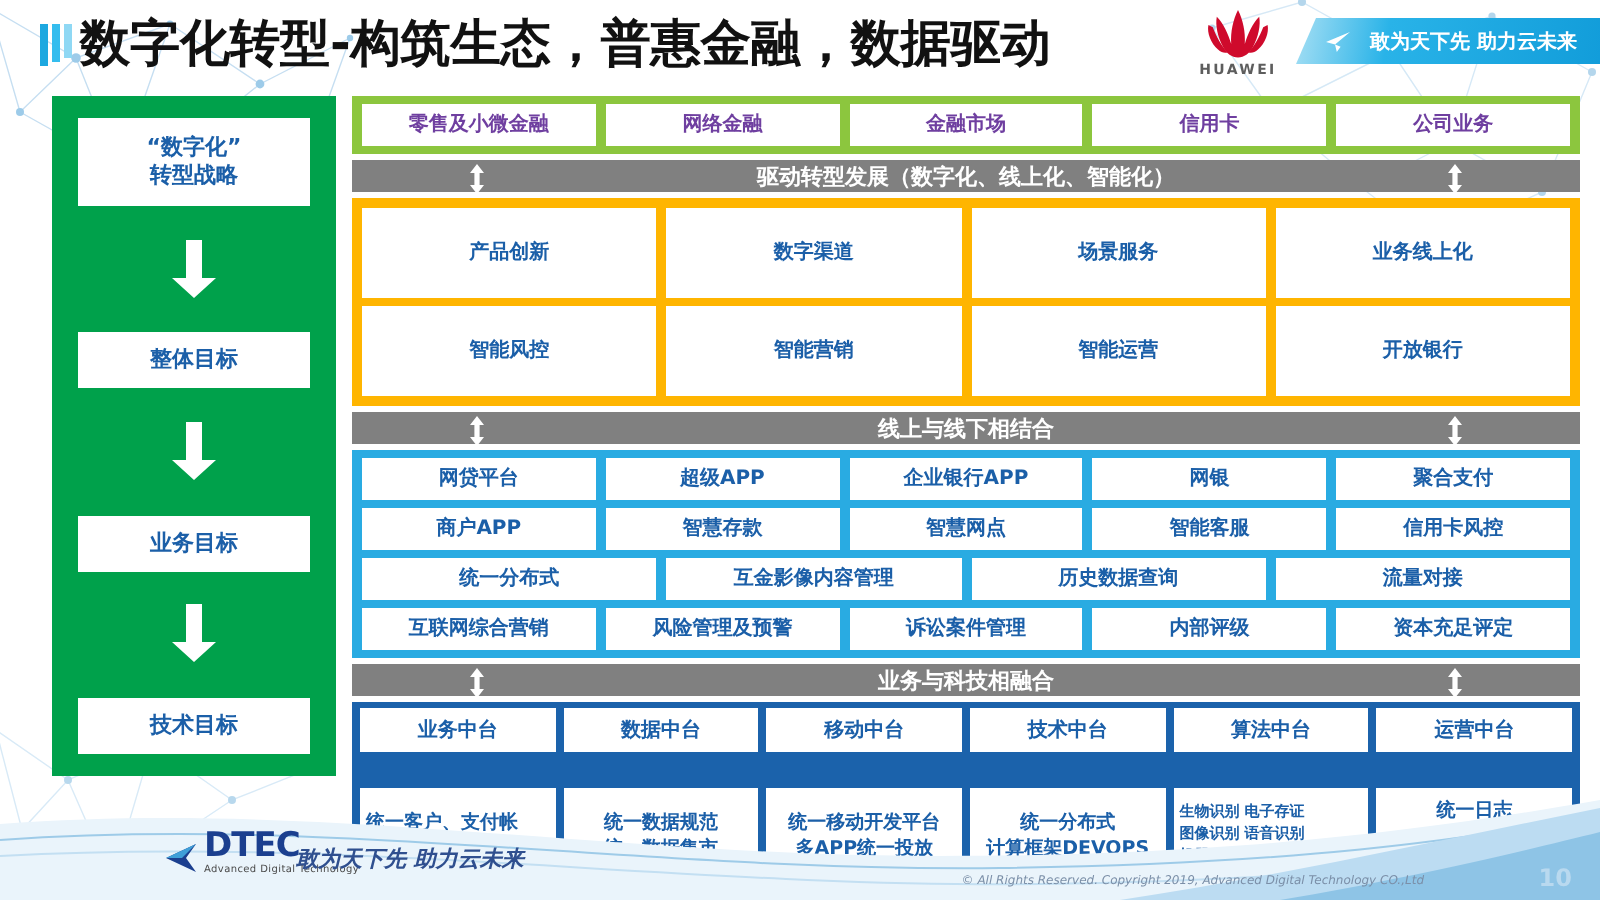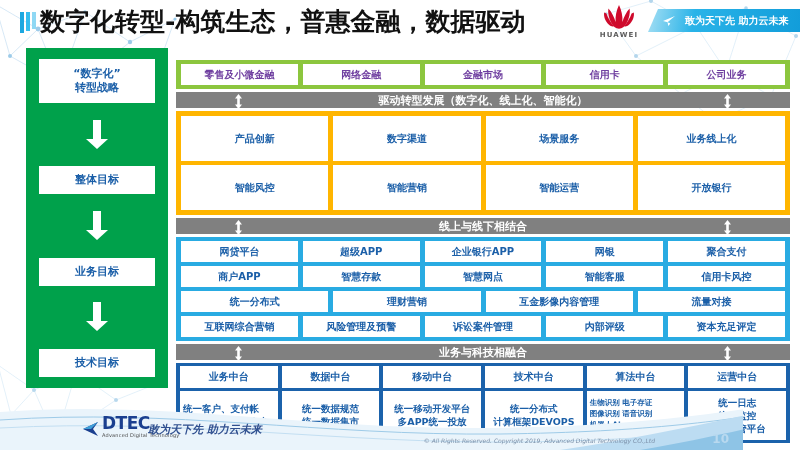--- a/index.html
+++ b/index.html
@@ -120,21 +120,21 @@
     display: flex;
     align-items: center;
     justify-content: center;
     min-height: 22px;
   }
   .arrow-down svg { display:block; }
 
   
   #content {
     position: absolute;
-    left: 176px; top: 60px;
+    left: 176px; top: 48px;
     width: 614px;
   }
 
   .band {
     box-sizing: border-box;
     width: 100%;
   }
   .band-green  { background: #8cc63e; padding: 4px 5px; }
   .band-orange { background: #ffb500; padding: 5px 5px; }
   .band-blue   { background: #29abe2; padding: 4px 5px; }
@@ -184,21 +184,21 @@
 
   
   #platform-table {
     display: flex;
     gap: 4px;
   }
   .plat-col {
     flex: 1 1 0;
     display: flex;
     flex-direction: column;
-    gap: 3px;
+    gap: 18px;
   }
   .plat-head {
     background: #ffffff;
     color: #1b5fa8;
     font-size: 10px;
     font-weight: bold;
     text-align: center;
     padding: 4px 2px;
   }
   .plat-body {
@@ -226,21 +226,21 @@
     text-align: left;
     justify-content: flex-start;
     align-items: flex-start;
     padding-top: 6px;
   }
 
   
   #footer {
     position: absolute;
     left: 0; bottom: 0;
-    width: 743px; height: 52px;
+    width: 800px; height: 52px;
     overflow: hidden;
   }
   #footer-wave { position:absolute; left:0; bottom:0; }
   #dtec-logo {
     position: absolute;
     left: 82px; bottom: 12px;
     display: flex;
     align-items: flex-end;
   }
   #dtec-mark { margin-right: 2px; }
@@ -461,22 +461,22 @@
     </div>
     <div class="cell-row">
       <div class="cell">商户APP</div>
       <div class="cell">智慧存款</div>
       <div class="cell">智慧网点</div>
       <div class="cell">智能客服</div>
       <div class="cell">信用卡风控</div>
     </div>
     <div class="cell-row">
       <div class="cell">统一分布式</div>
-      <div class="cell">理财营销</div>
       <div class="cell">互金影像内容管理</div>
+      <div class="cell">历史数据查询</div>
       <div class="cell">流量对接</div>
     </div>
     <div class="cell-row">
       <div class="cell">互联网综合营销</div>
       <div class="cell">风险管理及预警</div>
       <div class="cell">诉讼案件管理</div>
       <div class="cell">内部评级</div>
       <div class="cell">资本充足评定</div>
     </div>
   </div>

